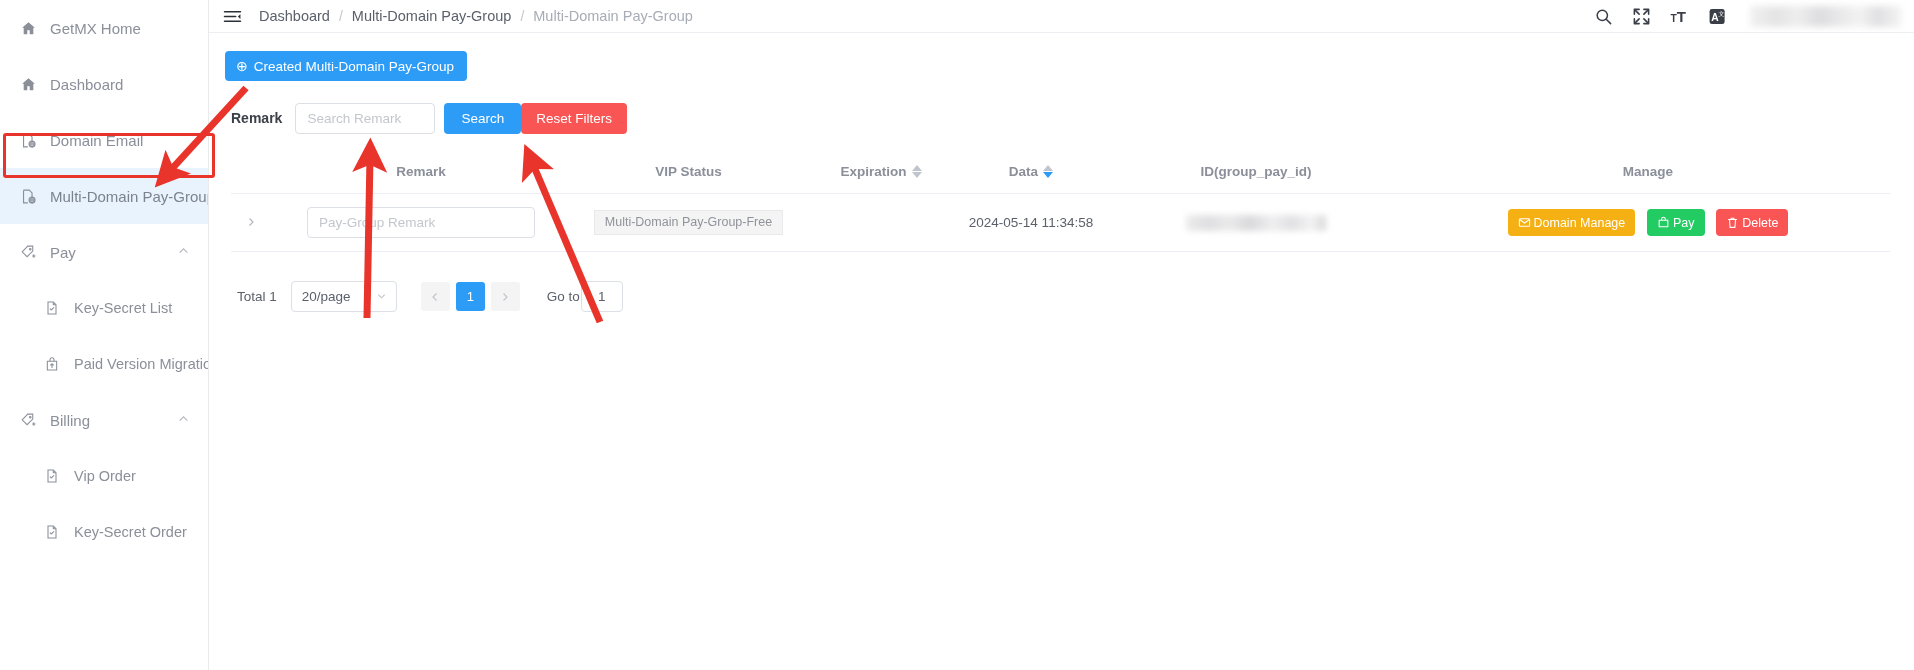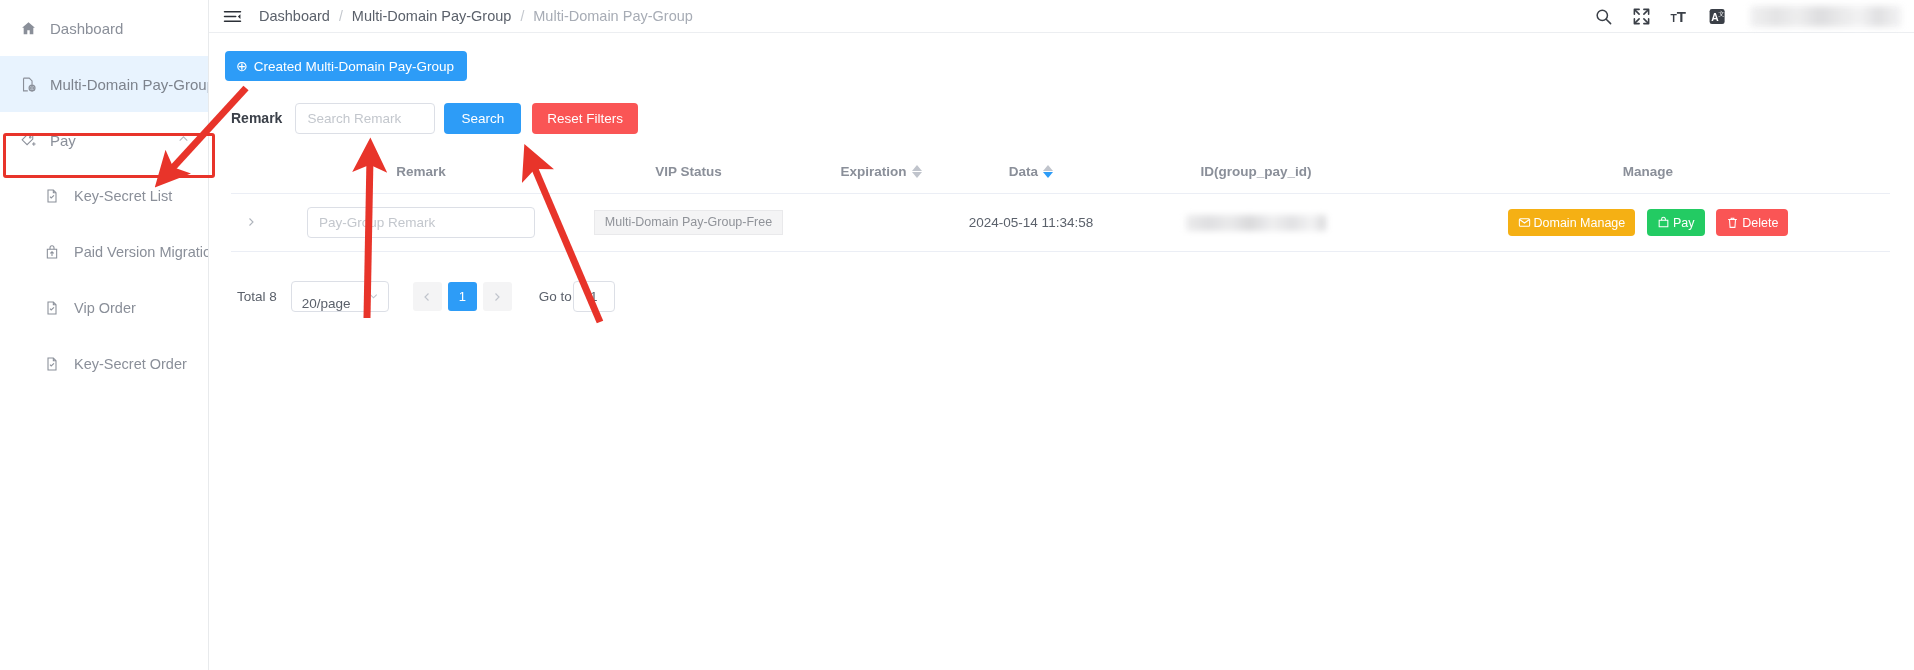--- a/index.html
+++ b/index.html
@@ -136,21 +136,20 @@
     font-family: "Liberation Sans", sans-serif;
   }
   .inp::placeholder { color: #c3c7cd; }
   .inp-remark { width: 140px; }
   .btn-search {
     margin-left: 9px;
     height: 31px; padding: 0 17px;
     background: #2d9cf7; color: #fff; font-size: 13.5px;
   }
   .btn-reset {
-    margin-left: 11px;
     height: 31px; padding: 0 15px;
     background: #fa5555; color: #fff; font-size: 13.5px;
   }
 
   
   .table-wrap { margin-top: 20px; padding: 0 6px; }
   table.tbl { width: 100%; border-collapse: collapse; table-layout: fixed; }
   table.tbl thead th {
     font-size: 13.5px; color: #8a8f99; font-weight: bold;
     padding: 10px 0 14px 0;
@@ -222,23 +221,23 @@
   
   .pager {
     margin-top: 29px;
     padding-left: 12px;
     display: flex; align-items: center;
     font-size: 13.5px; color: #5b616b;
   }
   .pg-total { margin-right: 14px; }
   .pg-select {
     position: relative;
-    width: 98px; height: 31px;
+    width: 106px; height: 31px;
     border: 1px solid #dcdfe6; border-radius: 4px;
-    display: flex; align-items: flex-end;
+    display: flex; align-items: center;
     padding: 0 10px;
     color: #5b616b; font-size: 13.5px;
     cursor: pointer; background: #fff;
   }
   .pg-select .caret {
     position: absolute; right: 9px; top: 50%;
     transform: translateY(-50%);
     color: #c0c4cc; font-size: 11px;
   }
   .pg-btns { display: flex; align-items: center; gap: 6px; margin-left: 24px; }
@@ -274,40 +273,59 @@
     border-radius: 3px;
   }
 </style>
 </head>
 <body>
 
 <div class="app">
 
   <nav class="sidebar">
 
-
     <div class="side-item">
       <span class="ico">
         <svg width="17" height="17" viewBox="0 0 24 24" fill="currentColor">
             <path d="M12 3 3 11h2.2v9h5.1v-5.6h3.4V20h5.1v-9H21z"></path>
           </svg>
       </span>
+      <span class="side-label">GetMX Home</span>
+    </div>
+
+    <div class="side-item">
+      <span class="ico">
+        <svg width="17" height="17" viewBox="0 0 24 24" fill="currentColor">
+            <path d="M12 3 3 11h2.2v9h5.1v-5.6h3.4V20h5.1v-9H21z"></path>
+          </svg>
+      </span>
       <span class="side-label">Dashboard</span>
     </div>
 
-
-    <div class="side-item active">
+    <div class="side-item">
       <span class="ico">
         <svg width="17" height="17" viewBox="0 0 24 24" fill="none" stroke="currentColor" stroke-width="1.6">
           <path d="M5 3h8l4 4v5"></path>
             <path d="M5 3v18h6"></path>
           <circle cx="17" cy="17" r="4.2"></circle>
             <path d="M12.8 17h8.4M17 12.8c2.2 2.4 2.2 6 0 8.4c-2.2-2.4-2.2-6 0-8.4z"></path>
         </svg>
       </span>
+      <span class="side-label">Domain Email</span>
+    </div>
+
+    <div class="side-item active">
+      <span class="ico">
+        <svg width="17" height="17" viewBox="0 0 24 24" fill="none" stroke="currentColor" stroke-width="1.6">
+          <path d="M5 3h8l4 4v5"></path>
+            <path d="M5 3v18h6"></path>
+          <circle cx="17" cy="17" r="4.2"></circle>
+            <path d="M12.8 17h8.4M17 12.8c2.2 2.4 2.2 6 0 8.4c-2.2-2.4-2.2-6 0-8.4z"></path>
+        </svg>
+      </span>
       <span class="side-label">Multi-Domain Pay-Group</span>
     </div>
 
 
     <div class="side-item">
       <span class="ico">
         <svg width="17" height="17" viewBox="0 0 24 24" fill="none" stroke="currentColor" stroke-width="1.5">
           <path d="M3 11 11 3h7v7l-8 8z"></path>
             <circle cx="14.5" cy="7.5" r="1.1"></circle>
           <path d="M17 17h5M19.5 14.5v5"></path>
@@ -337,20 +355,35 @@
       <span class="ico">
         <svg width="16" height="16" viewBox="0 0 24 24" fill="none" stroke="currentColor" stroke-width="1.6">
           <path d="M5 8h14v13H5z"></path>
             <path d="M9 8V5.5a3 3 0 0 1 6 0V8"></path>
             <path d="M12 18v-6M9.5 14.2 12 11.7l2.5 2.5"></path>
         </svg>
       </span>
       <span class="side-label">Paid Version Migration</span>
     </div>
 
+    <div class="side-item">
+      <span class="ico">
+        <svg width="17" height="17" viewBox="0 0 24 24" fill="none" stroke="currentColor" stroke-width="1.5">
+          <path d="M3 11 11 3h7v7l-8 8z"></path>
+            <circle cx="14.5" cy="7.5" r="1.1"></circle>
+          <path d="M17 17h5M19.5 14.5v5"></path>
+        </svg>
+      </span>
+      <span class="side-label">Billing</span>
+      <span class="chev">
+        <svg width="13" height="13" viewBox="0 0 24 24" fill="none" stroke="currentColor" stroke-width="2">
+            <path d="M5 15l7-7 7 7"></path>
+          </svg>
+      </span>
+    </div>
 
     <div class="side-item sub">
       <span class="ico">
         <svg width="16" height="16" viewBox="0 0 24 24" fill="none" stroke="currentColor" stroke-width="1.6">
           <path d="M6 3h8l4 4v14H6z"></path>
             <path d="M14 3v4h4"></path>
             <path d="M9 13l1.8 2L15 11"></path>
         </svg>
       </span>
       <span class="side-label">Vip Order</span>
@@ -534,21 +567,21 @@
                   <span>Delete</span>
                 </button>
               </td>
             </tr>
           </tbody>
         </table>
       </div>
 
       
       <div class="pager">
-        <span class="pg-total">Total 8</span>
+        <span class="pg-total">Total 1</span>
         <div class="pg-select">
           <span>20/page</span>
           <span class="caret">
             <svg width="11" height="11" viewBox="0 0 24 24" fill="none" stroke="currentColor" stroke-width="2.4">
                 <path d="M5 9l7 7 7-7"></path>
               </svg>
           </span>
         </div>
         <div class="pg-btns">
           <span class="pg-btn">

